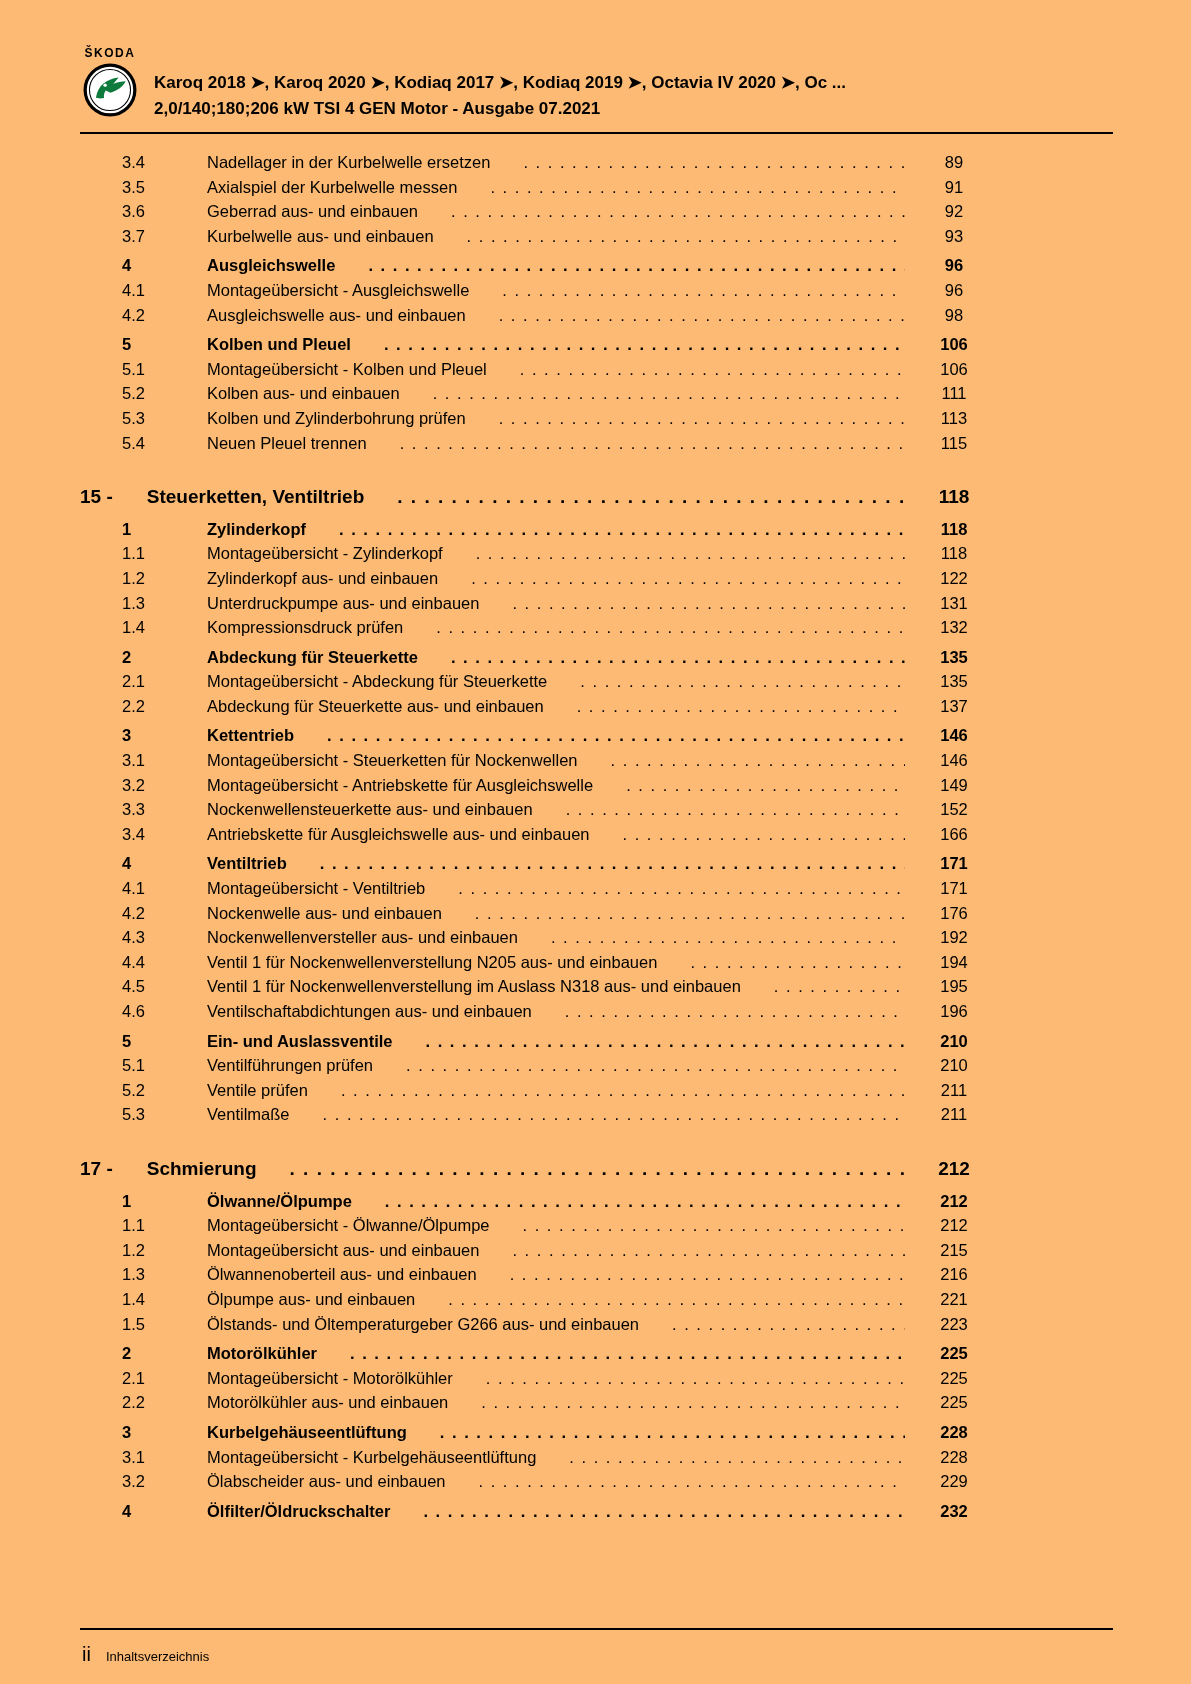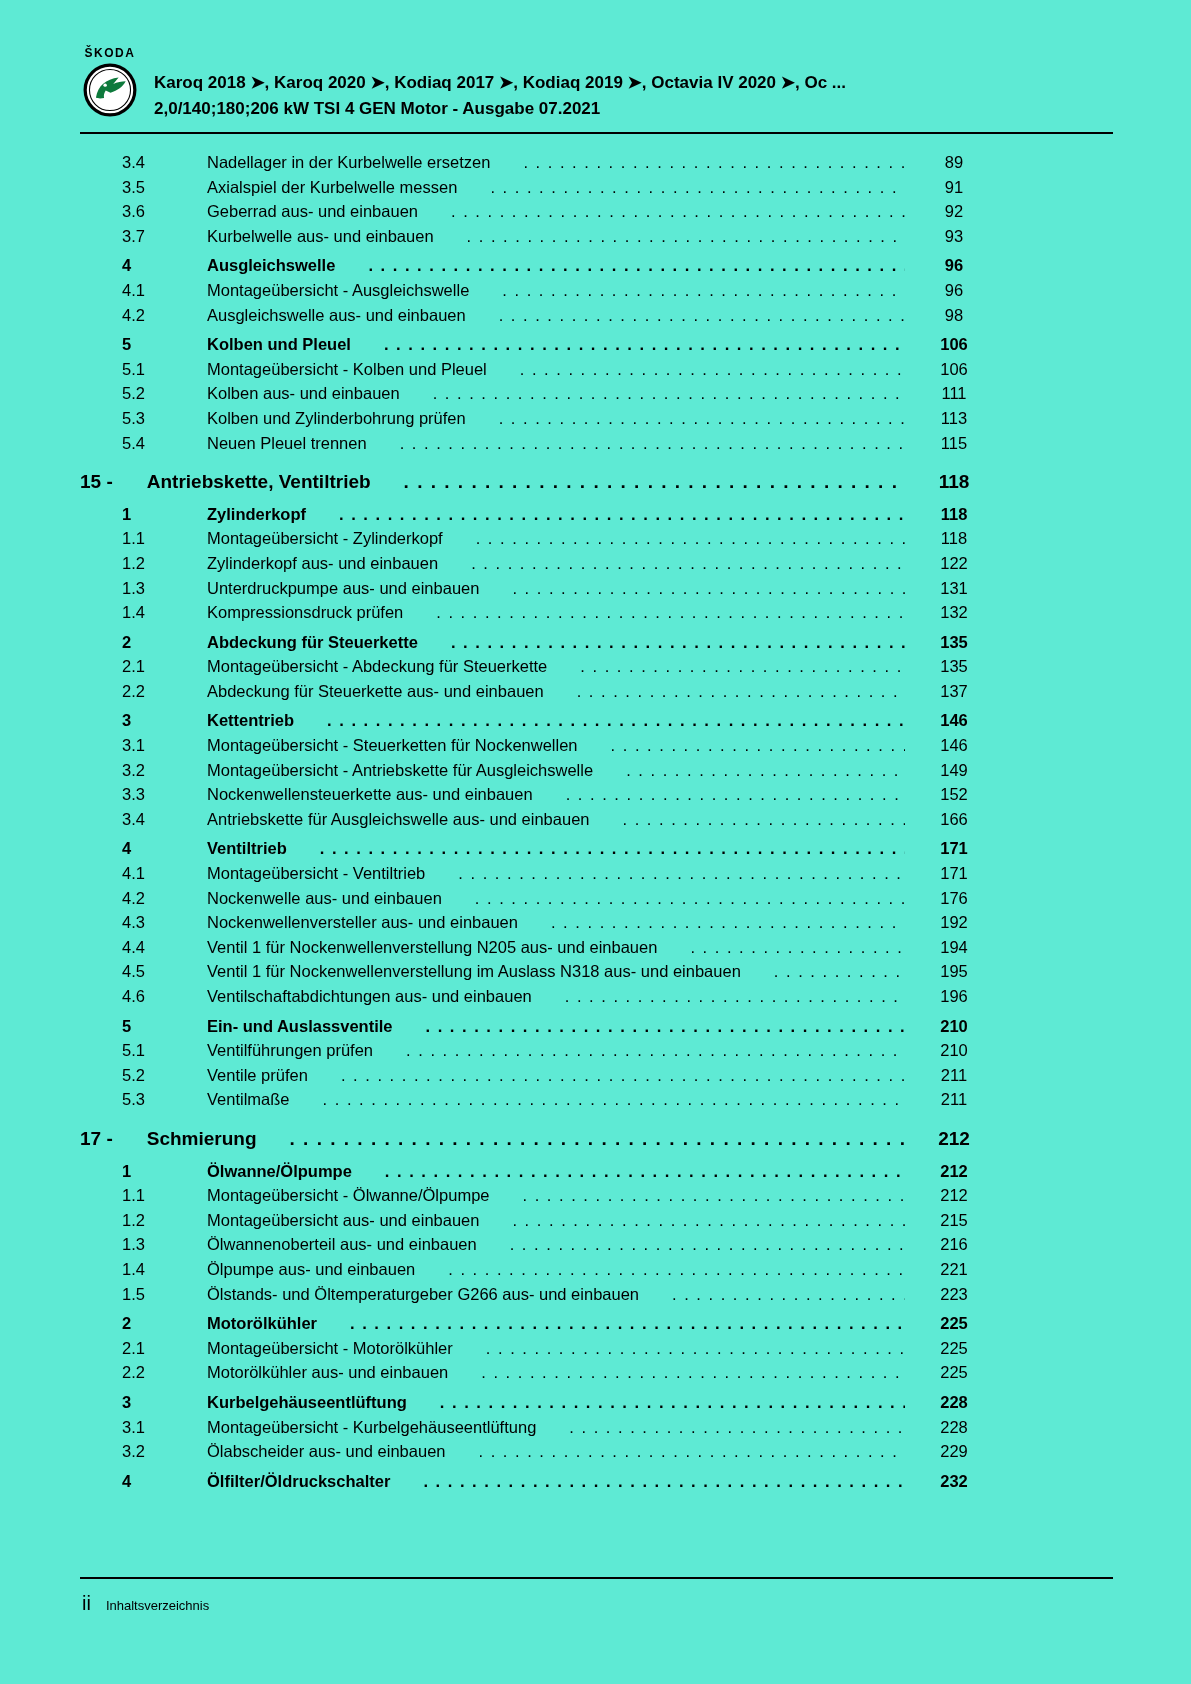--- a/index.html
+++ b/index.html
@@ -5,21 +5,21 @@
   * { margin: 0; padding: 0; box-sizing: border-box; }
   html, body { background: #e8e8e8; }
   body {
     width: 1191px; height: 1684px;
     font-family: "Liberation Sans", sans-serif;
     color: #000;
   }
   .page {
     position: relative;
     width: 1191px; height: 1684px;
-    background: #5eead4;
+    background: #fdba74;
     padding: 46px 78px 0 80px;
     overflow: hidden;
   }
 
   
   .header { display: flex; align-items: flex-start; gap: 14px; }
   .logo { width: 60px; flex: none; text-align: center; }
   .logo-word { font-size: 12px; font-weight: bold; letter-spacing: 1.5px; }
   .logo-emblem { width: 54px; height: 54px; display: block; margin: 3px auto 0; }
   .header-text { padding-top: 24px; font-weight: bold; font-size: 17px; line-height: 26px; }
@@ -43,26 +43,26 @@
   }
   .page-num { flex: none; min-width: 42px; text-align: center; }
 
   .level-sub,
   .level-section { padding-left: 42px; }
   .level-sub .num,
   .level-section .num { width: 61px; }
   .level-section { font-weight: bold; margin-top: 5px; }
   .level-chapter {
     font-weight: bold; font-size: 19px;
-    margin-top: 15px; margin-bottom: 7px;
+    margin-top: 30px; margin-bottom: 7px;
   }
   .level-chapter .num { margin-right: 10px; }
 
   
-  .footer { position: absolute; left: 80px; right: 78px; top: 1577px; }
+  .footer { position: absolute; left: 80px; right: 78px; top: 1628px; }
   .footer-row { display: flex; align-items: baseline; gap: 15px; margin-top: 13px; padding-left: 2px; }
   .folio { font-size: 20px; font-weight: normal; }
   .footer-label { font-size: 13px; }
 </style>
 </head>
 <body>
 
 <div class="page">
 
   <header class="header">
@@ -151,21 +151,21 @@
       <span class="page-num">113</span>
     </div>
       <div class="toc-row level-sub">
       <span class="num">5.4</span>
       <span class="title">Neuen Pleuel trennen</span>
       <span class="leader"></span>
       <span class="page-num">115</span>
     </div>
       <div class="toc-row level-chapter">
       <span class="num">15 -</span>
-      <span class="title">Antriebskette, Ventiltrieb</span>
+      <span class="title">Steuerketten, Ventiltrieb</span>
       <span class="leader"></span>
       <span class="page-num">118</span>
     </div>
       <div class="toc-row level-section">
       <span class="num">1</span>
       <span class="title">Zylinderkopf</span>
       <span class="leader"></span>
       <span class="page-num">118</span>
     </div>
       <div class="toc-row level-sub">

